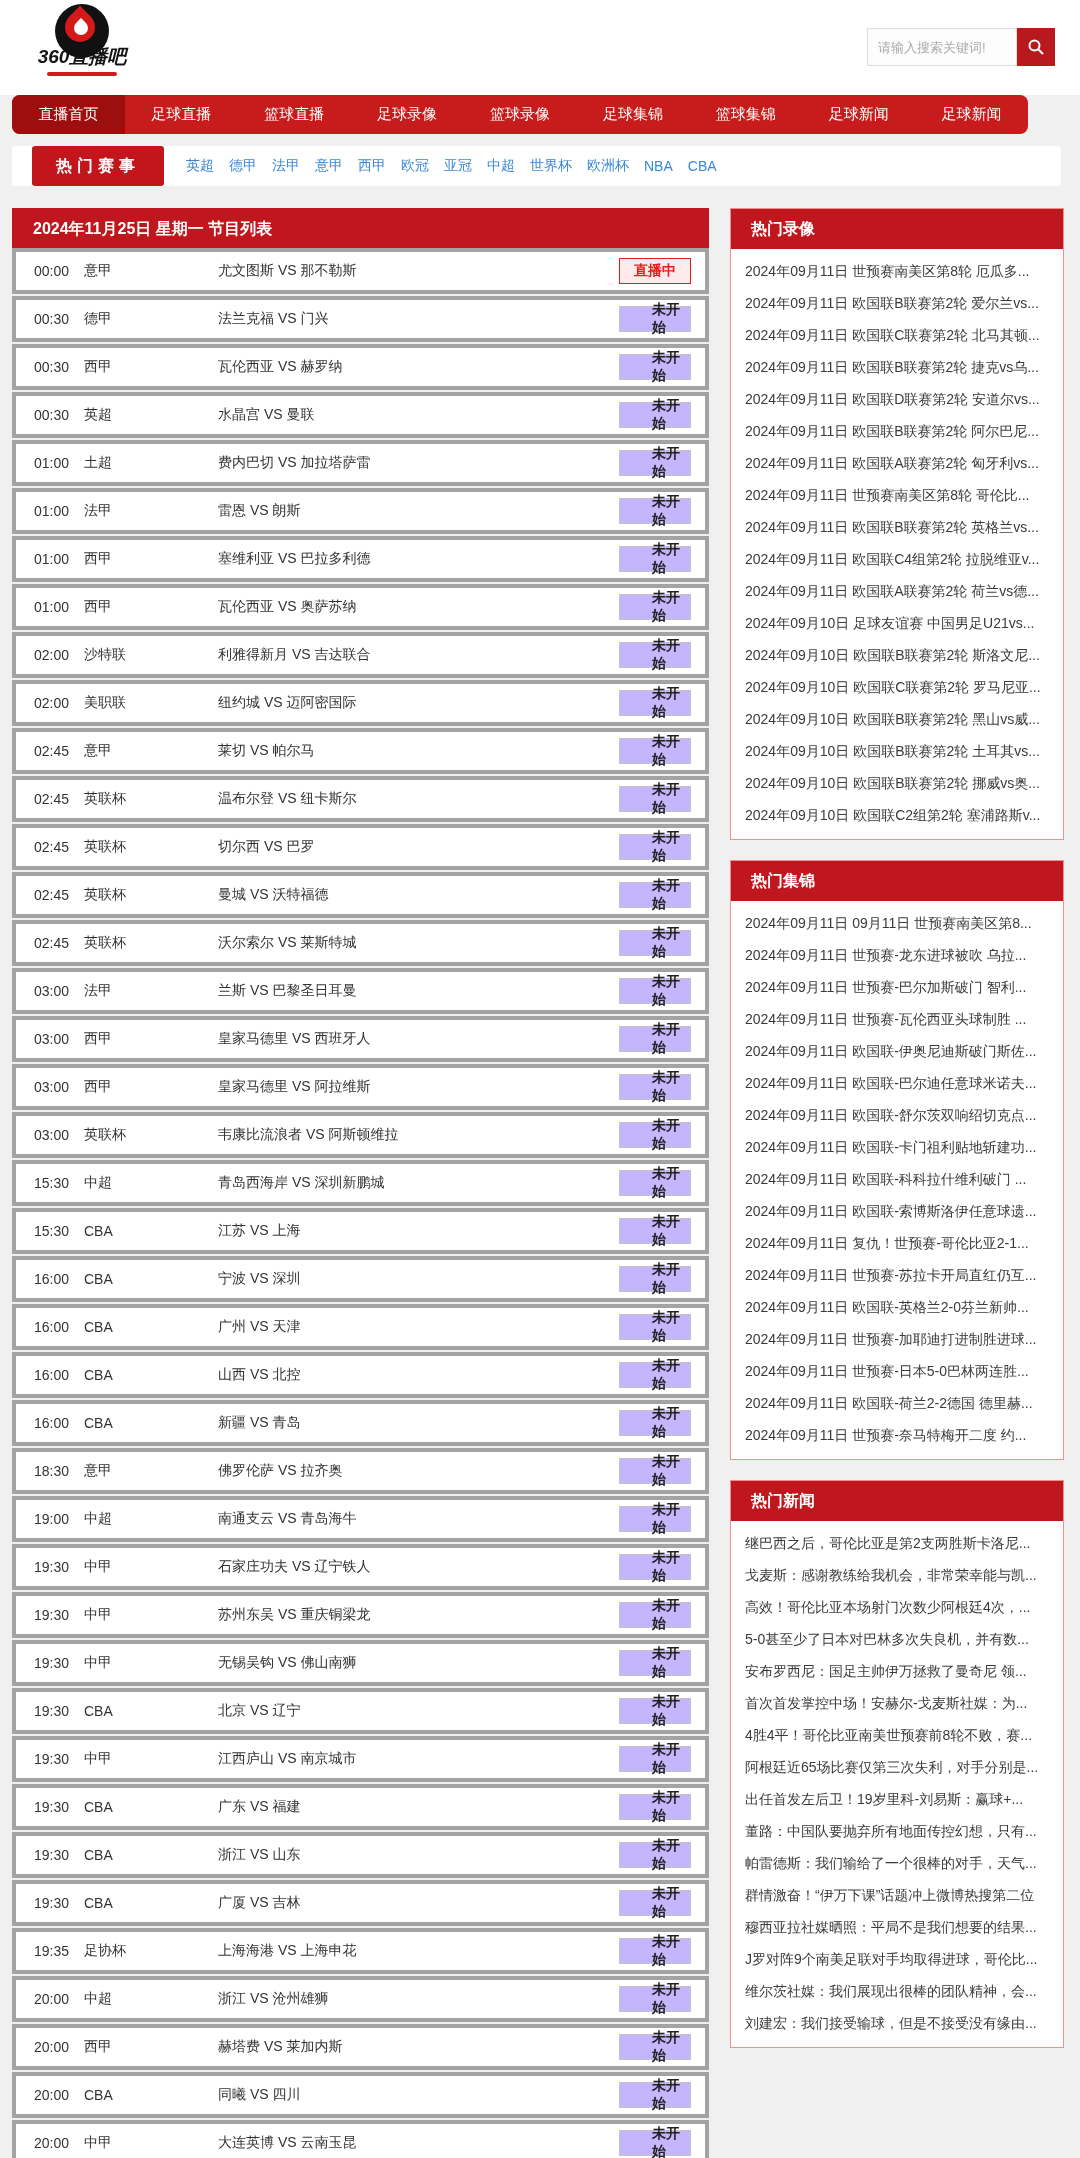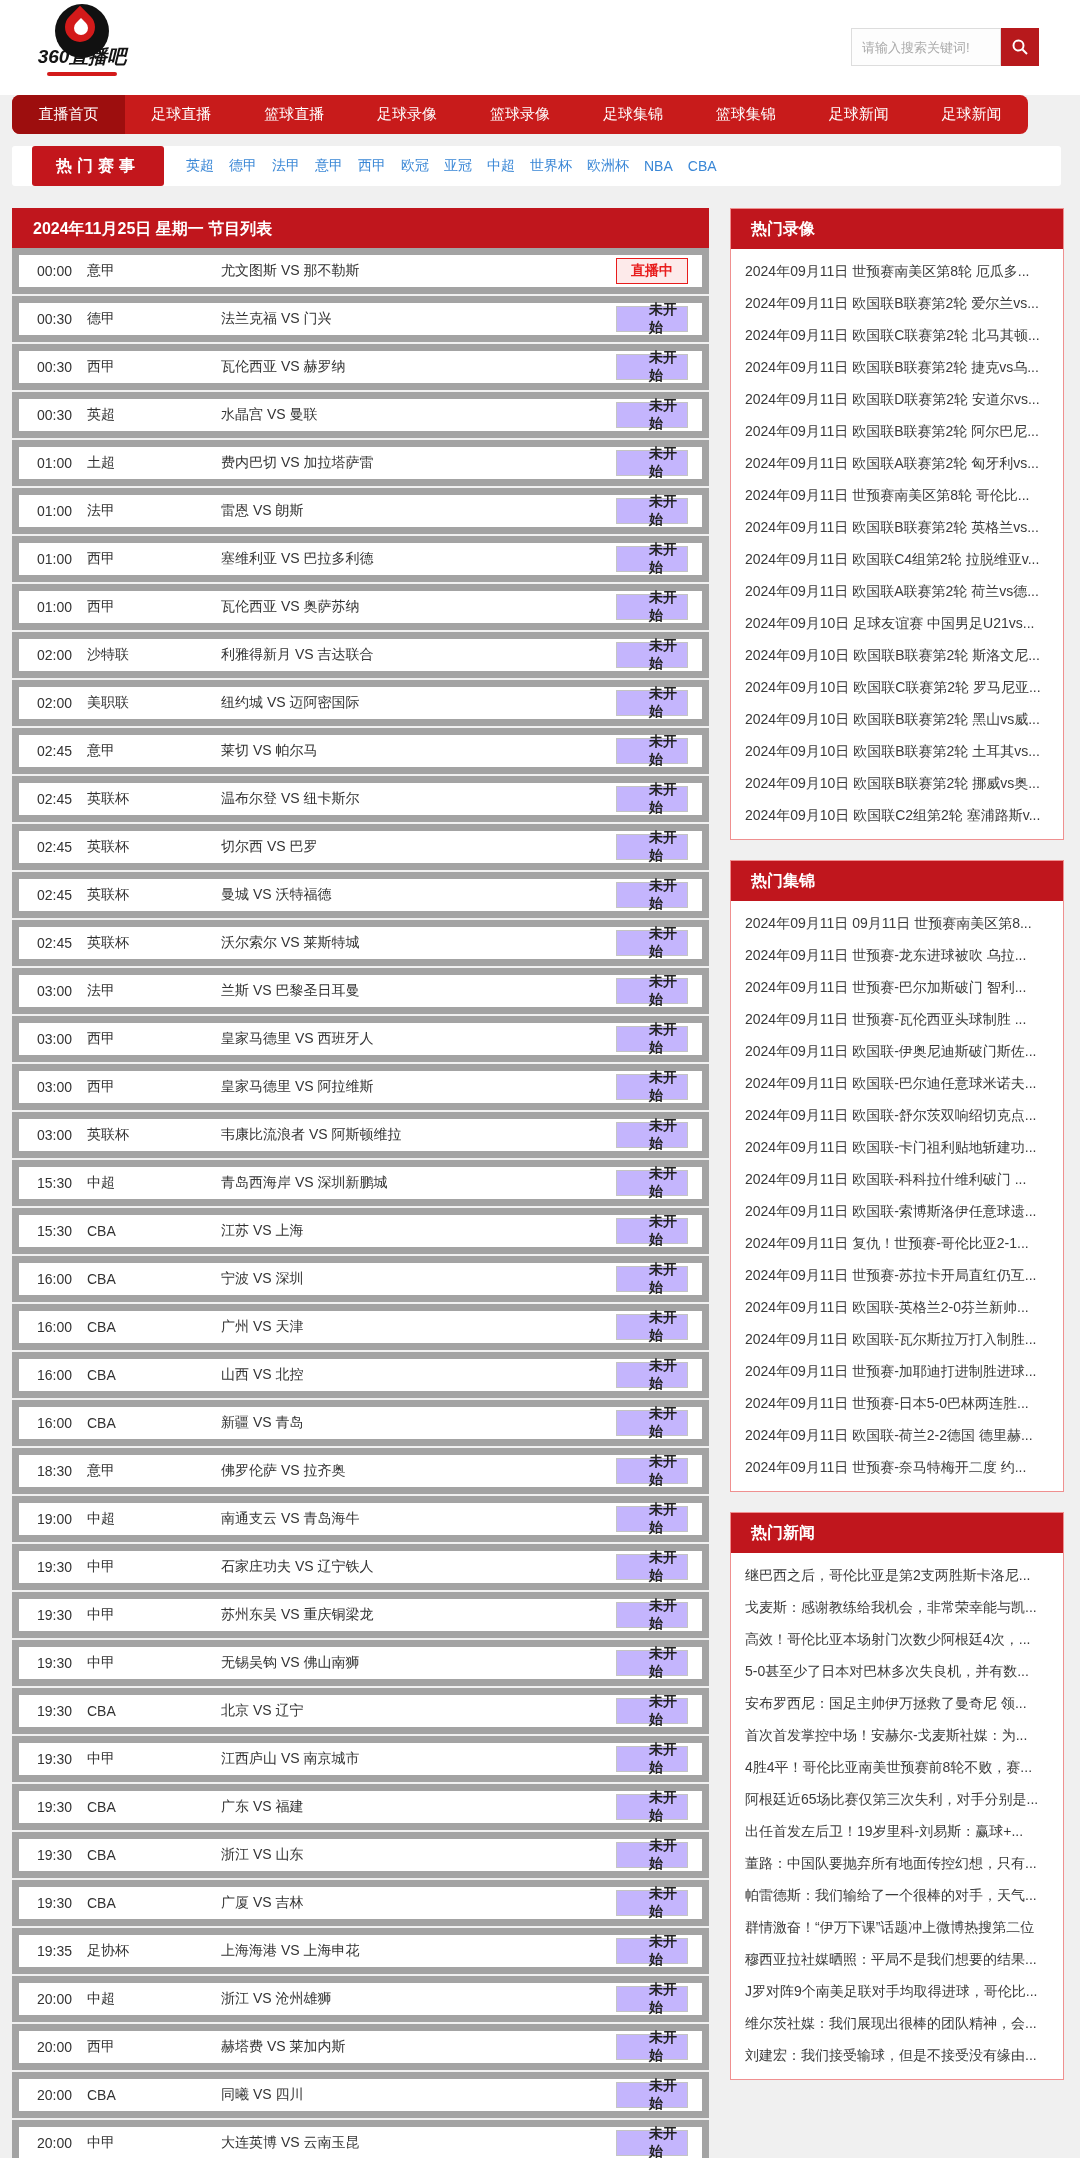--- a/index.html
+++ b/index.html
@@ -13,21 +13,21 @@
   .topbar { background:#fff; height:95px; position:relative; }
   .logo { position:absolute; left:22px; top:4px; width:120px; text-align:center; cursor:pointer; }
   .logo-badge { position:relative; width:54px; height:54px; margin:0 auto; background:#111; border-radius:50%; }
   .logo-badge::before { content:""; position:absolute; left:10px; top:8px; width:30px; height:30px;
     background:#d31a1a; border-radius:50% 0 50% 50%; transform:rotate(-45deg); }
   .logo-badge::after { content:""; position:absolute; left:19px; top:17px; width:14px; height:14px;
     background:#fff; border-radius:50% 0 50% 50%; transform:rotate(-45deg); }
   .logo-text { margin-top:-14px; font-size:19px; font-weight:bold; font-style:italic;
     color:#151515; text-shadow:1px 1px 0 #fff,-1px -1px 0 #fff; letter-spacing:0; }
   .logo-swoosh { width:70px; height:4px; background:#d31a1a; border-radius:2px; margin:2px auto 0; }
-  .search { position:absolute; right:41px; top:28px; display:flex; }
+  .search { position:absolute; right:25px; top:28px; display:flex; }
   .search input { width:150px; height:38px; border:1px solid #ddd; background:#fdfdfd;
     padding:0 10px; font-size:13px; color:#666; outline:none; font-family:inherit; }
   .search input::placeholder { color:#aaa; }
   .search-btn { width:38px; height:38px; background:#b7191c; border:none; cursor:pointer;
     display:flex; align-items:center; justify-content:center; }
   
   .nav { margin:0 0 0 12px; width:1016px; height:39px; background:#c81b1b;
     border-radius:8px; display:flex; overflow:hidden; }
   .nav-item { flex:1; display:flex; align-items:center; justify-content:center;
     color:#fff; font-size:15px; text-decoration:none; cursor:pointer; white-space:nowrap; }
@@ -40,21 +40,21 @@
     border-radius:3px; }
   .hot-links { display:flex; align-items:center; gap:15px; padding-left:22px; }
   .hot-links a { color:#3a87d6; font-size:14px; text-decoration:none; cursor:pointer; white-space:nowrap; }
   
   .main { margin:22px 0 0 12px; width:1052px; display:flex; gap:21px; align-items:flex-start; }
   .sec-header { height:40px; background:#c0161d; color:#fff; font-size:16px; font-weight:bold;
     line-height:40px; padding-left:20px; }
   
   .schedule { width:697px; }
   .schedule .sec-header { border:1px solid #c0161d; }
-  .srow { height:46px; margin-top:2px; background:#fff; border:7px solid #a3a3a3;
+  .srow { height:46px; margin-top:2px; background:#fff; border:4px solid #a3a3a3;
     display:flex; align-items:center; cursor:pointer; }
   .srow:first-child { margin-top:0; }
   .srow .t { width:68px; padding-left:18px; font-size:14px; color:#333; }
   .srow .lg { width:134px; font-size:14px; color:#333; }
   .srow .m { flex:1; font-size:14px; color:#333; white-space:nowrap; overflow:hidden; }
   .status { width:72px; height:26px; margin-right:14px; font-size:14px; font-weight:bold;
     display:flex; align-items:center; justify-content:center; cursor:pointer; flex:none; }
   .status.upcoming { color:#222; background:#c4b5fd; border:1px solid #c4c4c4;padding-left:32px; }
   .status.live { color:#e81c1c; background:#fdeaea; border:1px solid #e81c1c; }
   
@@ -395,21 +395,20 @@
           <li>2024年09月11日 世预赛-瓦伦西亚头球制胜 ...</li>
           <li>2024年09月11日 欧国联-伊奥尼迪斯破门斯佐...</li>
           <li>2024年09月11日 欧国联-巴尔迪任意球米诺夫...</li>
           <li>2024年09月11日 欧国联-舒尔茨双响绍切克点...</li>
           <li>2024年09月11日 欧国联-卡门祖利贴地斩建功...</li>
           <li>2024年09月11日 欧国联-科科拉什维利破门 ...</li>
           <li>2024年09月11日 欧国联-索博斯洛伊任意球遗...</li>
           <li>2024年09月11日 复仇！世预赛-哥伦比亚2-1...</li>
           <li>2024年09月11日 世预赛-苏拉卡开局直红仍互...</li>
           <li>2024年09月11日 欧国联-英格兰2-0芬兰新帅...</li>
-          <li>2024年09月11日 欧国联-瓦尔斯拉万打入制胜...</li>
           <li>2024年09月11日 世预赛-加耶迪打进制胜进球...</li>
           <li>2024年09月11日 世预赛-日本5-0巴林两连胜...</li>
           <li>2024年09月11日 欧国联-荷兰2-2德国 德里赫...</li>
           <li>2024年09月11日 世预赛-奈马特梅开二度 约...</li>
         </ul>
     </section>
     <section class="box">
       <div class="sec-header">热门新闻</div>
       <ul id="newsList">
           <li>继巴西之后，哥伦比亚是第2支两胜斯卡洛尼...</li>

